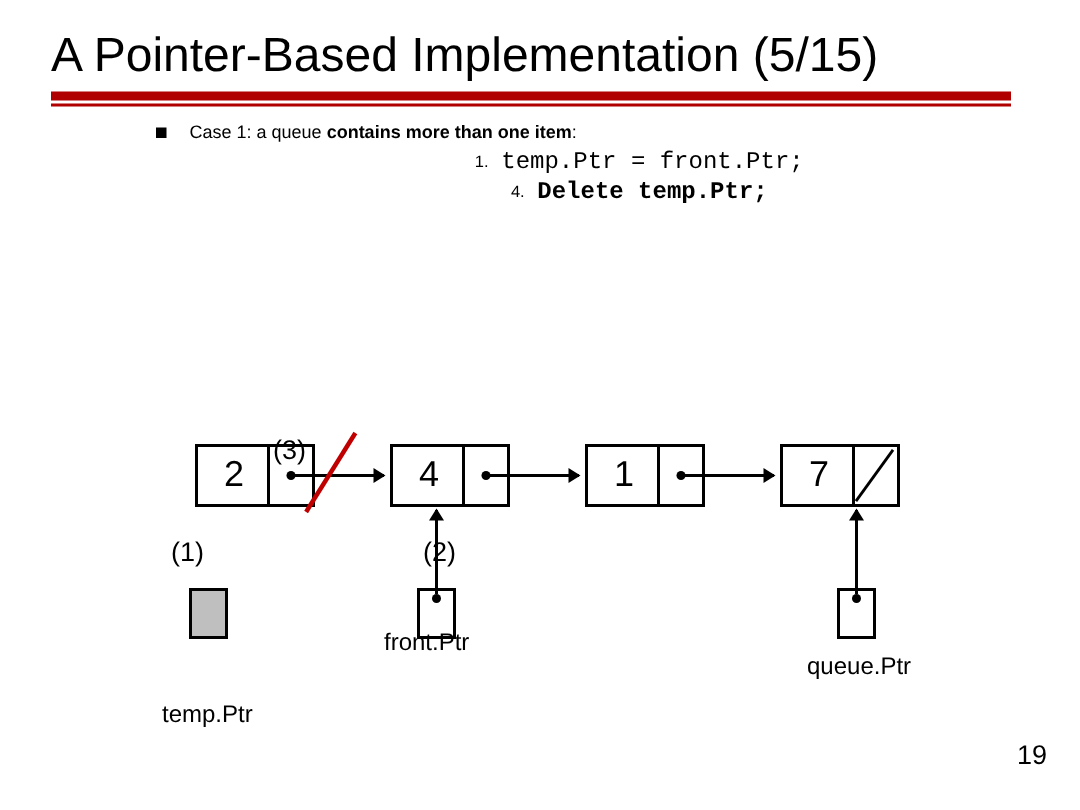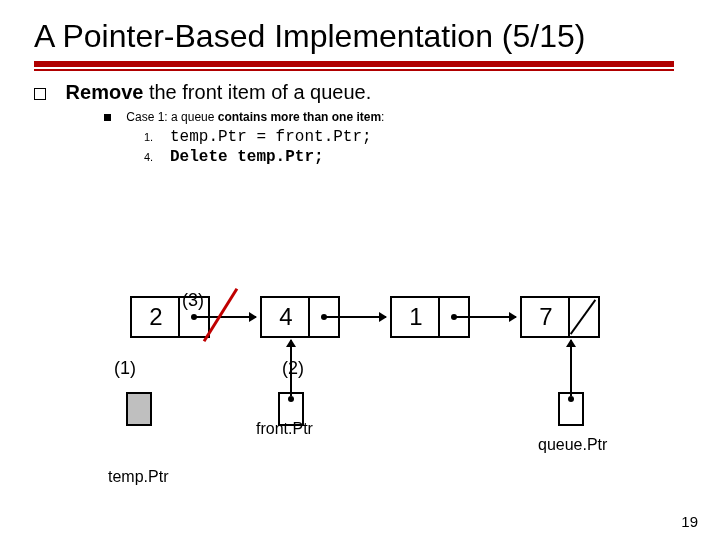--- a/index.html
+++ b/index.html
@@ -45,20 +45,21 @@
     font-size: 12px;
     margin: 6px 0 4px 0;
   }
   .sq-bullet-sm {
     display:inline-block;width:7px;height:7px;background:#000;margin-right:12px;vertical-align:middle;
   }
   .code-list {
     margin: 4px 0 0 110px;
     font-size: 16px;
     font-family: "Courier New", monospace;
+    text-align: center;
   }
   .code-list .num {
     font-family: Verdana, sans-serif;
     font-size: 11px;
     display:inline-block;
     width: 26px;
     vertical-align: middle;
   }
   .code-list div { margin: 2px 0; }
   .bold { font-weight: 700; }
@@ -104,36 +105,32 @@
   }
 
   .red-slash {
     position:absolute; width:60px; height:56px;
   }
   .red-slash::before{
     content:"";position:absolute;left:29px;top:-4px;width:3px;height:62px;background:#c00000;
     transform:rotate(32deg);
   }
 
-  .pagenum { position:absolute; right:22px; bottom:10px; font-size:15px; }
+  .pagenum { position:absolute; right:22px; bottom:26px; font-size:18px; }
 </style>
 </head>
 <body>
 
 <div class="slide">
   <h1 class="title">A Pointer-Based Implementation (5/15)</h1>
   <div class="title-rule">
     <div class="bar1"></div>
       <div class="bar2"></div>
   </div>
 
-  <div class="line1">
-    <span class="sq-bullet"></span>
-    <span class="bold">Remove</span><span> the front item of a queue.</span>
-  </div>
 
   <div class="line2-wrap">
     <div class="line2">
       <span class="sq-bullet-sm"></span>
       <span>Case 1: a queue </span><span class="bold">contains more than one item</span><span>:</span>
     </div>
   </div>
 
   <div class="code-list">
     <div><span class="num">1.</span><span>temp.Ptr = front.Ptr;</span></div>

